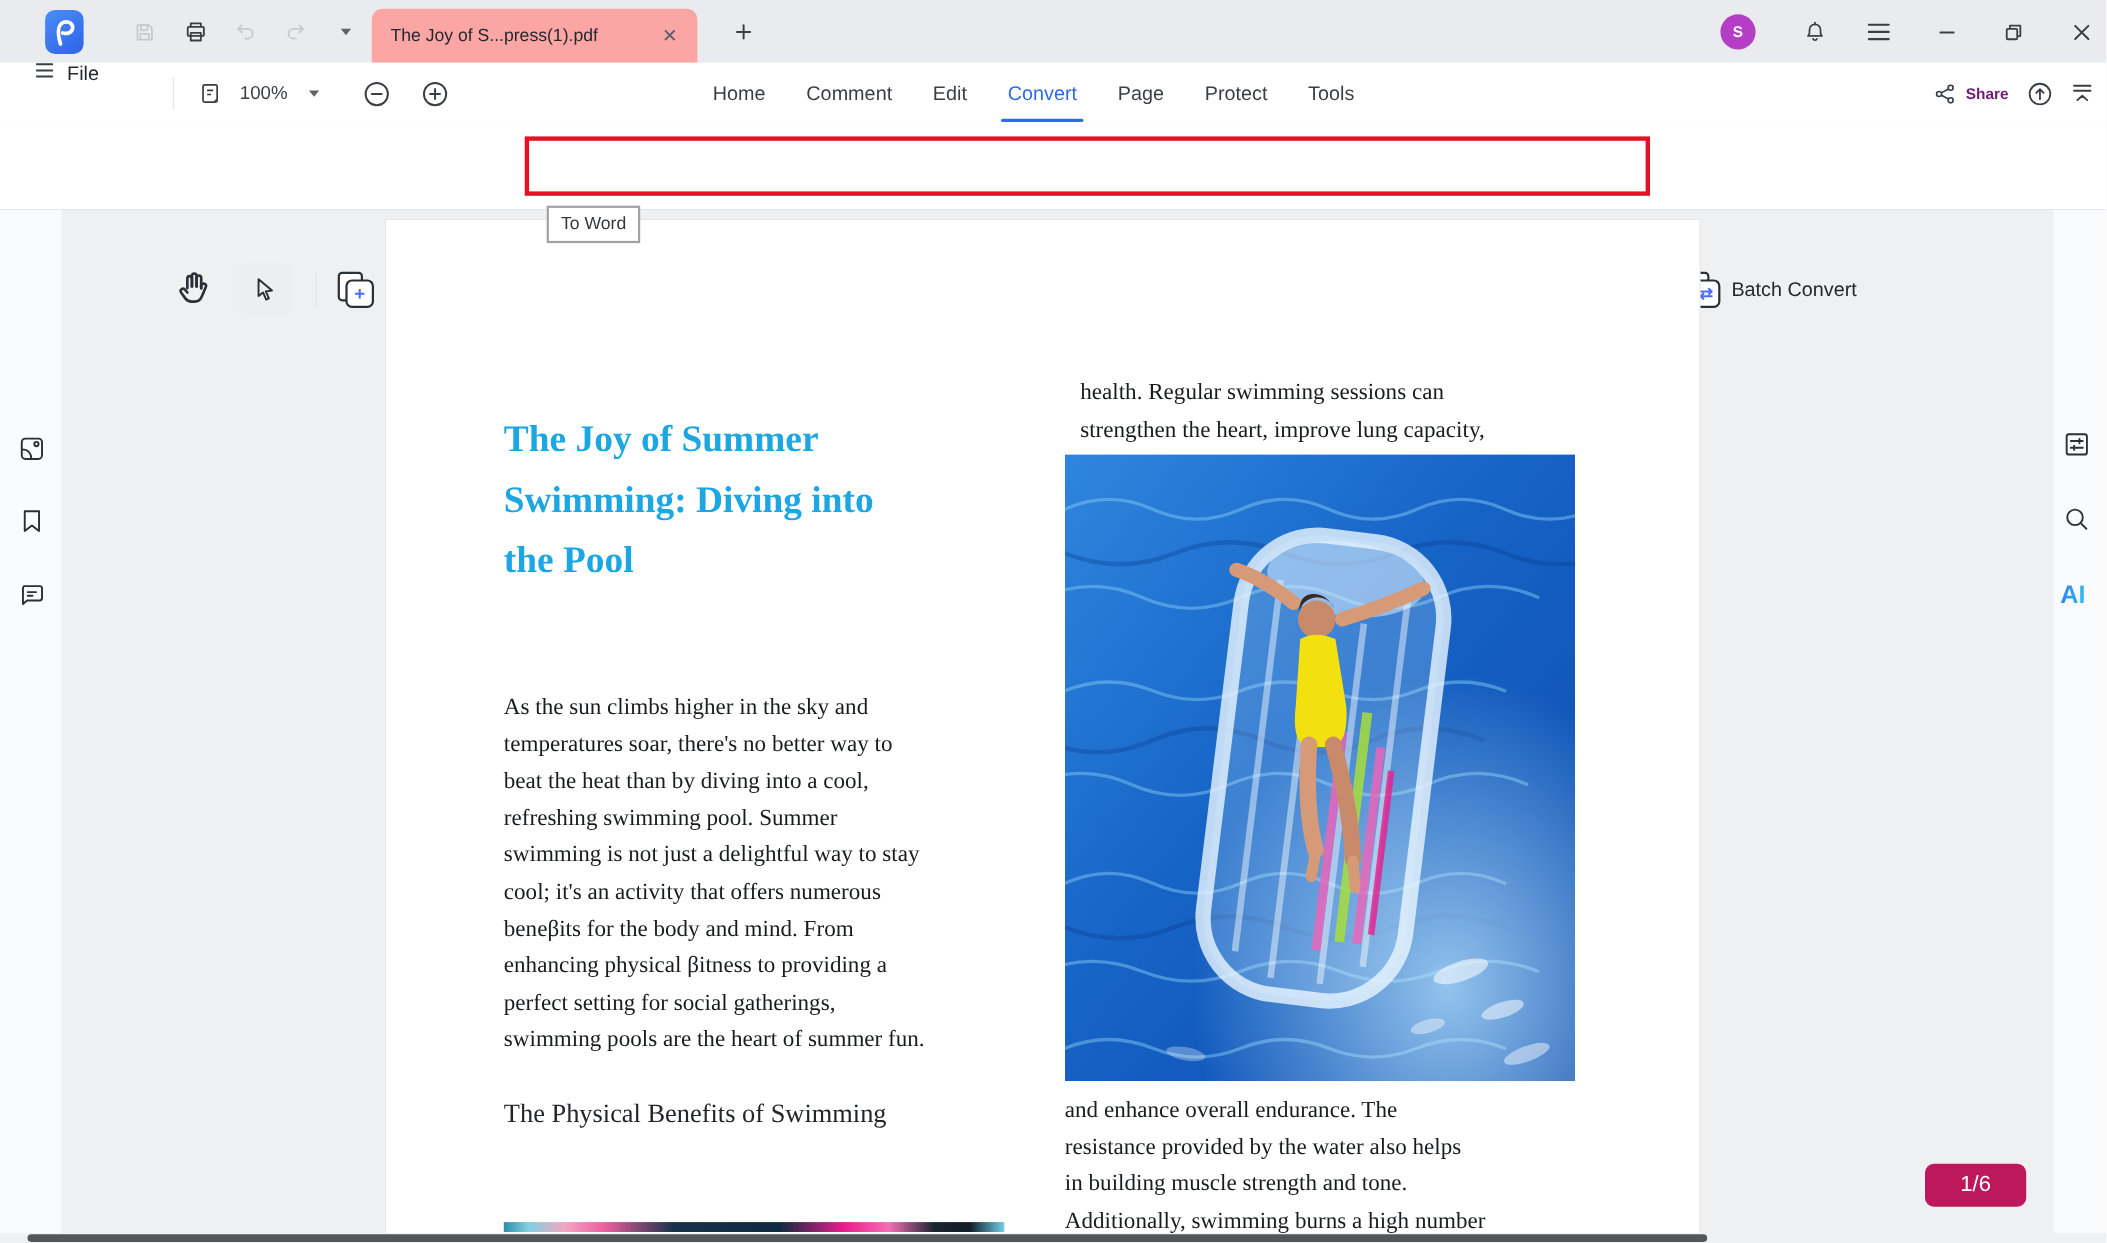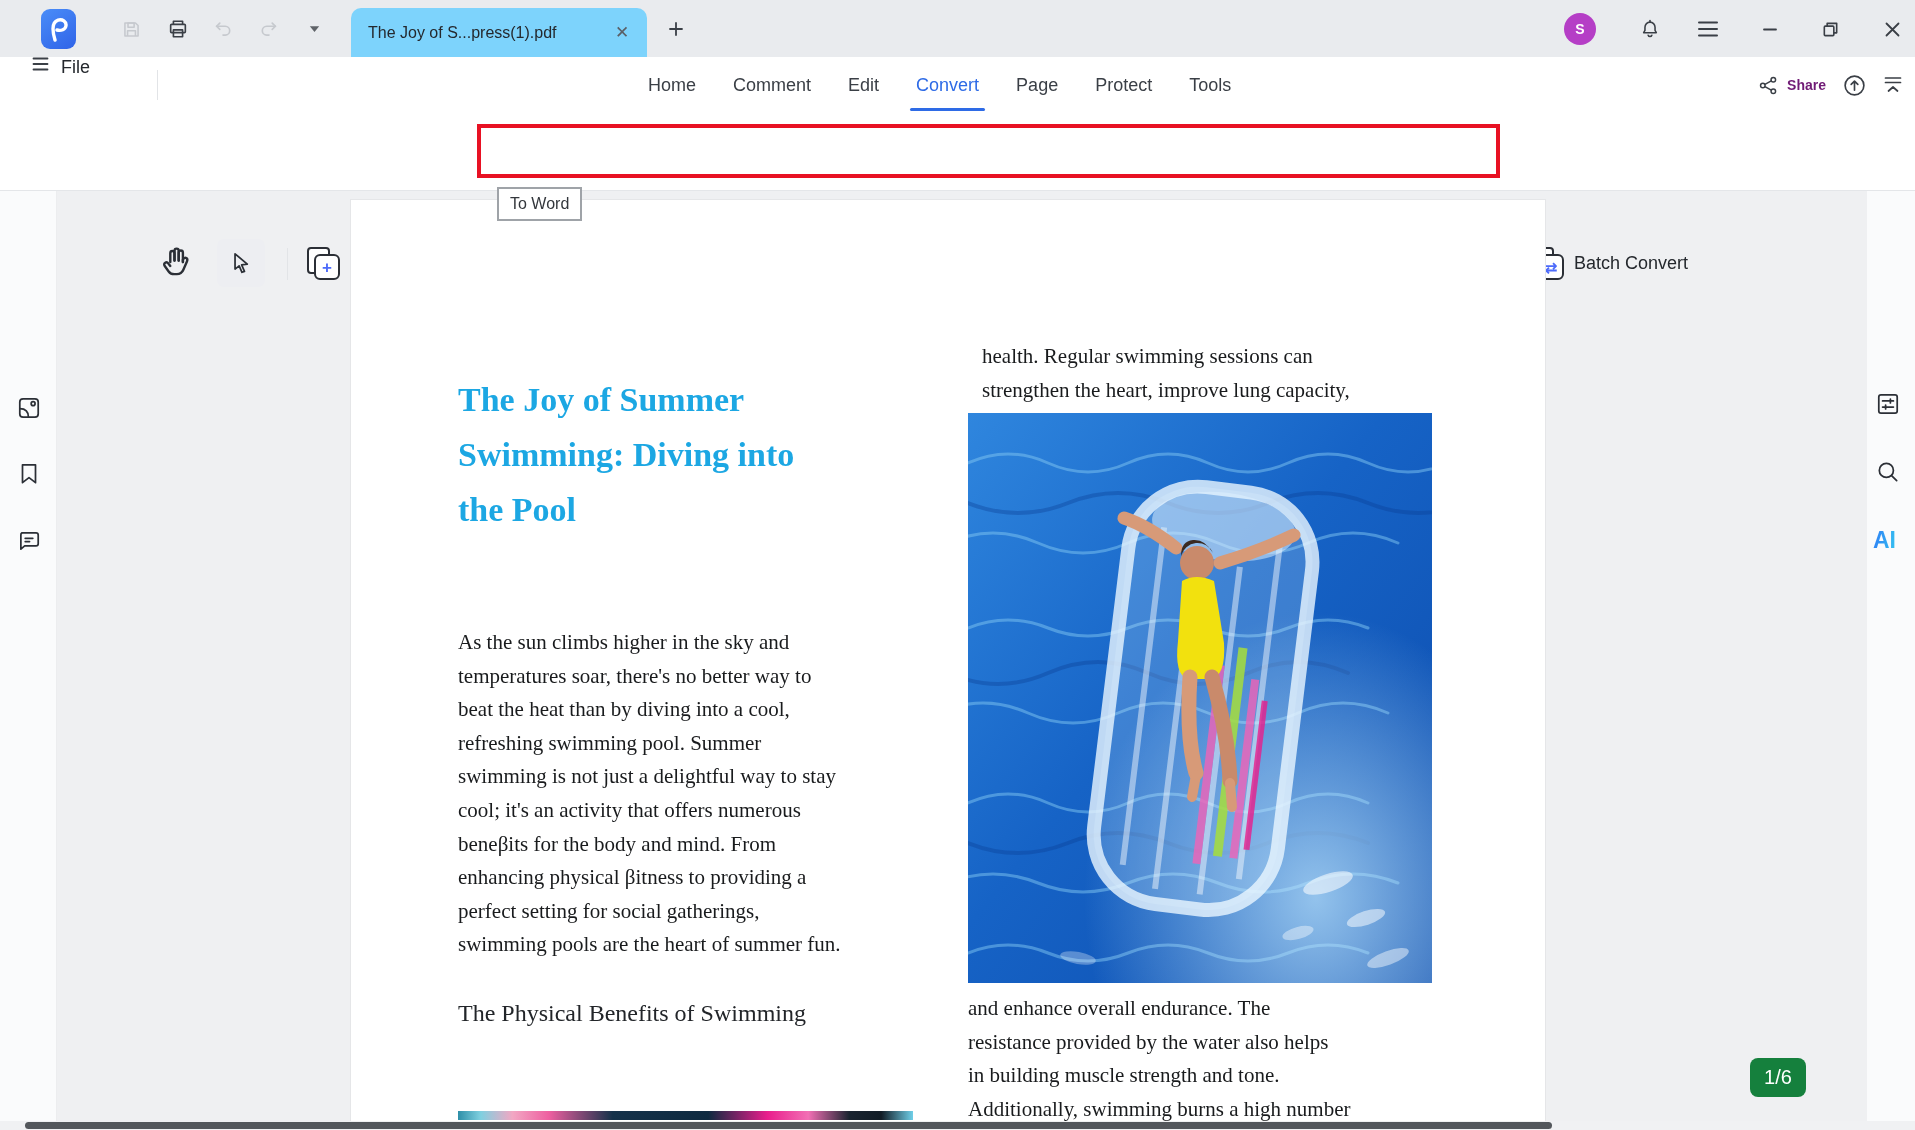--- a/index.html
+++ b/index.html
@@ -5,21 +5,21 @@
   * { margin:0; padding:0; box-sizing:border-box; }
   html,body { width:1915px; height:1130px; overflow:hidden; }
   body { font-family:"Liberation Sans",sans-serif; color:#2A2E33; }
   .app { position:relative; width:1915px; height:1130px; background:#EFF0F2; overflow:hidden; }
 
   
   .titlebar { position:absolute; left:0; top:0; width:1915px; height:57px; background:#E9EBEE; }
   .logo { position:absolute; left:41px; top:9px; width:35px; height:40px; border-radius:9px;
           background:linear-gradient(145deg,#4A8DF8,#2F63E8); display:flex; align-items:center; justify-content:center; }
   .tb-icon { position:absolute; top:17px; width:24px; height:24px; display:flex; align-items:center; justify-content:center; }
-  .tab { position:absolute; left:351px; top:8px; width:296px; height:49px; background:#7dd3fc;
+  .tab { position:absolute; left:338px; top:8px; width:296px; height:49px; background:#fca5a5;
          border-radius:10px 10px 0 0; display:flex; align-items:center; padding:0 14px 0 17px; }
   .tab-title { font-size:16px; color:#24282D; flex:1; white-space:nowrap; overflow:hidden; }
   .tab-close { width:22px; height:22px; display:flex; align-items:center; justify-content:center; color:#5A5F66; font-size:17px; cursor:default; }
   .newtab { position:absolute; left:664px; top:17px; width:24px; height:24px; display:flex; align-items:center; justify-content:center; }
   .avatar { position:absolute; left:1564px; top:13px; width:32px; height:32px; border-radius:50%;
             background:#B53EC6; color:#fff; font-size:14px; font-weight:700; display:flex; align-items:center; justify-content:center; }
   
   .menubar { position:absolute; left:0; top:57px; width:1915px; height:56px; background:#FFFFFF; }
   .file-group { position:absolute; left:32px; top:0; height:56px; display:flex; gap:12px; }
   .file-label { font-size:18px; color:#24282D; }
@@ -67,21 +67,21 @@
   .para1 { position:absolute; left:107px; top:426px; width:500px; }
   .h2 { position:absolute; left:107px; top:800px; width:500px; font-family:Liberation Serif, serif;
         font-size:24px; font-weight:500; color:#222529; }
   .para2 { position:absolute; left:107px; top:845px; width:500px; }
   .img-strip { position:absolute; left:107px; top:911px; width:455px; height:9px;
                background:linear-gradient(90deg,#2E8FA8 0%,#7FD0E0 5%,#F2A7C3 12%,#EE5FA0 20%,#15324A 34%,#0E2A40 55%,#E91E8C 68%,#F26FB4 77%,#1A2430 86%,#111C26 93%,#6FCFE8 100%); }
   .col2-top { position:absolute; left:595px; top:140px; width:500px;margin-left:36px; }
   .photo { position:absolute; left:617px; top:213px; width:464px; height:570px; overflow:hidden; }
   .col2-bottom { position:absolute; left:617px; top:792px; width:500px; font-stretch:condensed; }
   
-  .page-badge { position:absolute; left:1750px; top:1058px; width:56px; height:39px; background:#15803d;
+  .page-badge { position:absolute; left:1750px; top:1058px; width:92px; height:39px; background:#be185d;
                 border-radius:8px; color:#FFFFFF; font-size:20px; display:flex; align-items:center; justify-content:center; }
   .hscroll { position:absolute; left:0; bottom:0; width:1915px; height:9px; background:#F0F1F3; }
   .hscroll .thumb { position:absolute; left:25px; top:1px; width:1527px; height:7px; background:#53575C; border-radius:4px; }
   svg { display:block; }
 </style>
 </head>
 <body>
 
 <div class="app">
 
@@ -166,20 +166,39 @@
 
   <div class="menubar">
     <div class="file-group">
       <svg width="17" height="14" viewBox="0 0 17 14" stroke="#3A3F46" stroke-width="1.8" stroke-linecap="round">
         <path d="M1.5 1.5h14M1.5 7h14M1.5 12.5h14"></path>
       </svg>
       <span class="file-label">File</span>
     </div>
     <div class="vdiv" style="left:157px"></div>
 
+    <div class="zoom-group">
+      <svg width="22" height="24" viewBox="0 0 24 24" fill="none" stroke="#3A3F46" stroke-width="1.7" stroke-linejoin="round">
+        <rect x="5" y="3.5" width="14" height="17" rx="1.5"></rect>
+          <path d="M9 9h6M9 13h4"></path>
+          <path d="M16 20.5l3-3" stroke-width="1.4"></path>
+      </svg>
+      <span class="zoom-value">100%</span>
+      <svg width="11" height="8" viewBox="0 0 11 8" style="margin-right:38px">
+        <path d="M0.8 1.2h9.4L5.5 7z" fill="#5F6368"></path>
+      </svg>
+      <svg width="27" height="27" viewBox="0 0 24 24" fill="none" stroke="#3A3F46" stroke-width="1.6" style="margin-right:26px">
+        <circle cx="12" cy="12" r="9"></circle>
+          <path d="M8 12h8" stroke-linecap="round"></path>
+      </svg>
+      <svg width="27" height="27" viewBox="0 0 24 24" fill="none" stroke="#3A3F46" stroke-width="1.6">
+        <circle cx="12" cy="12" r="9"></circle>
+          <path d="M8 12h8M12 8v8" stroke-linecap="round"></path>
+      </svg>
+    </div>
 
     <ul class="menu-tabs">
       <li class="menu-tab">Home</li>
       <li class="menu-tab">Comment</li>
       <li class="menu-tab">Edit</li>
       <li class="menu-tab active">Convert</li>
       <li class="menu-tab">Page</li>
       <li class="menu-tab">Protect</li>
       <li class="menu-tab">Tools</li>
     </ul>

